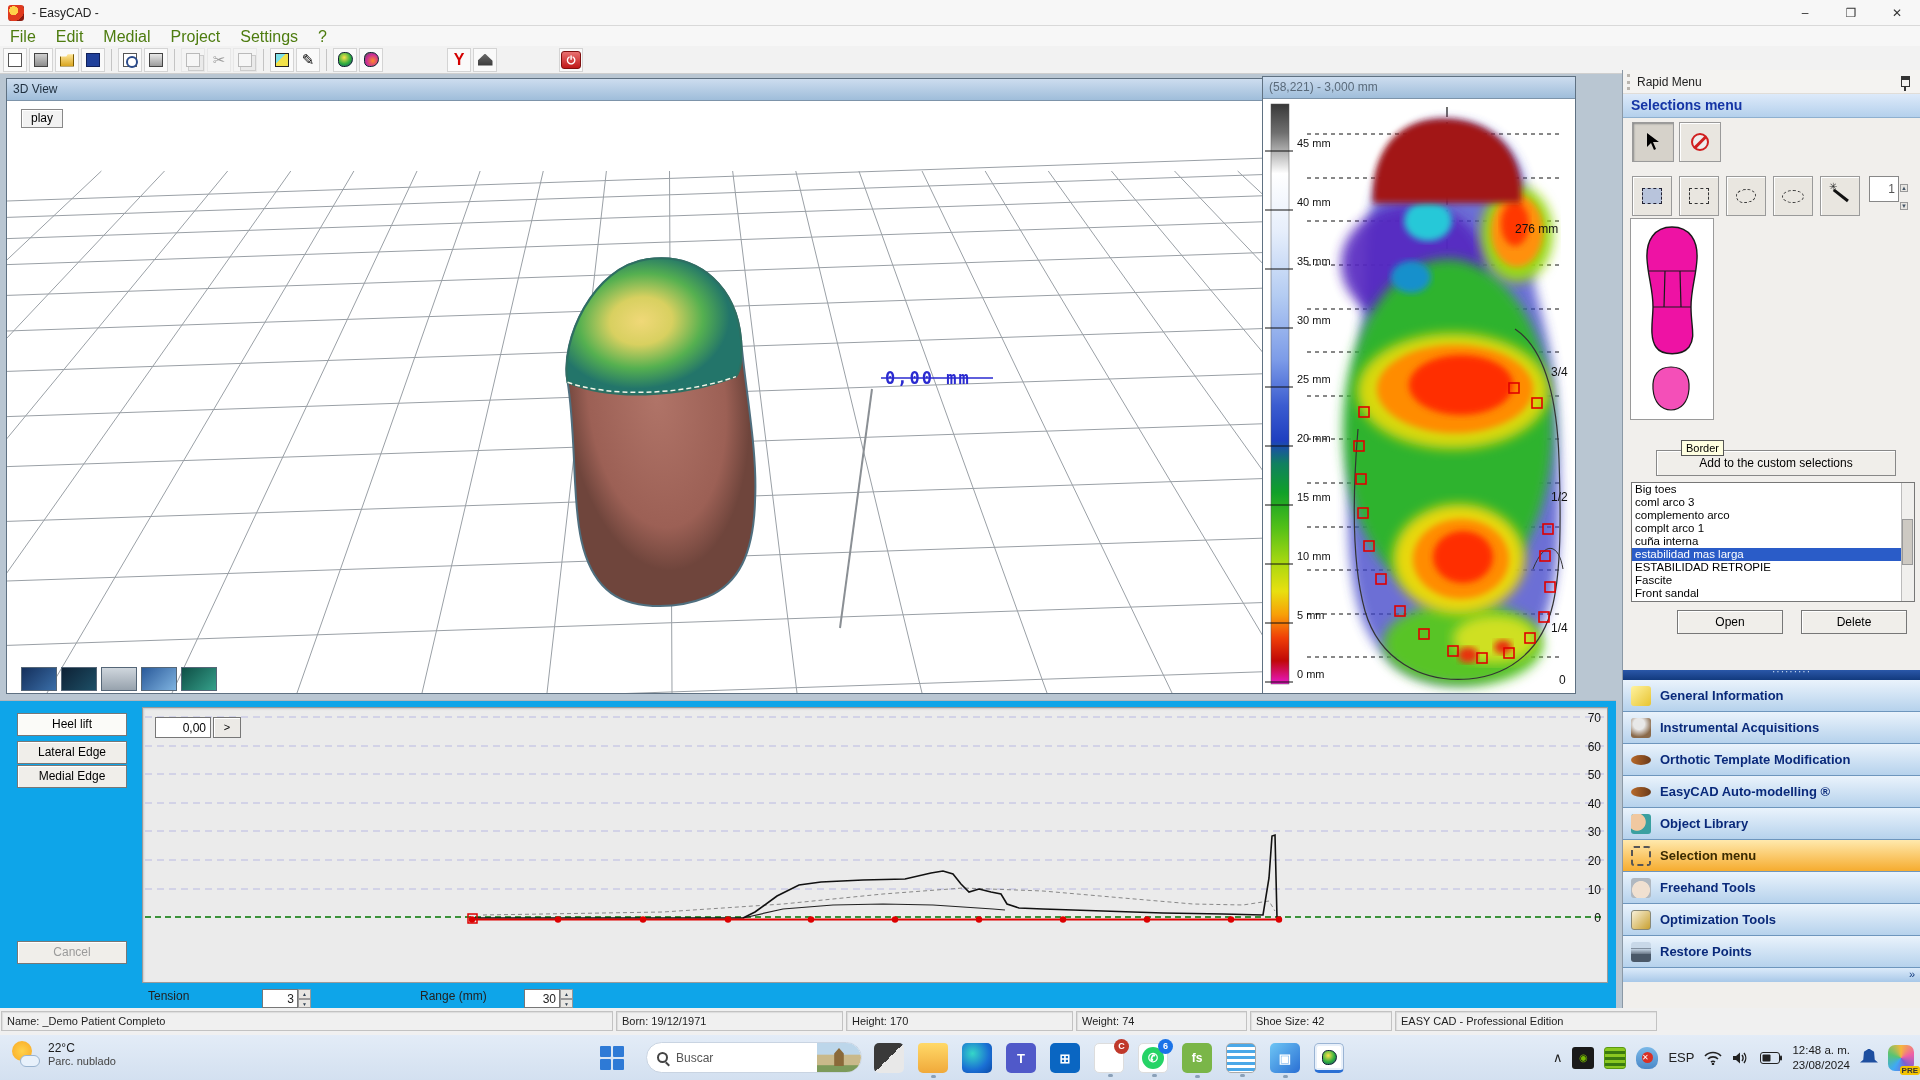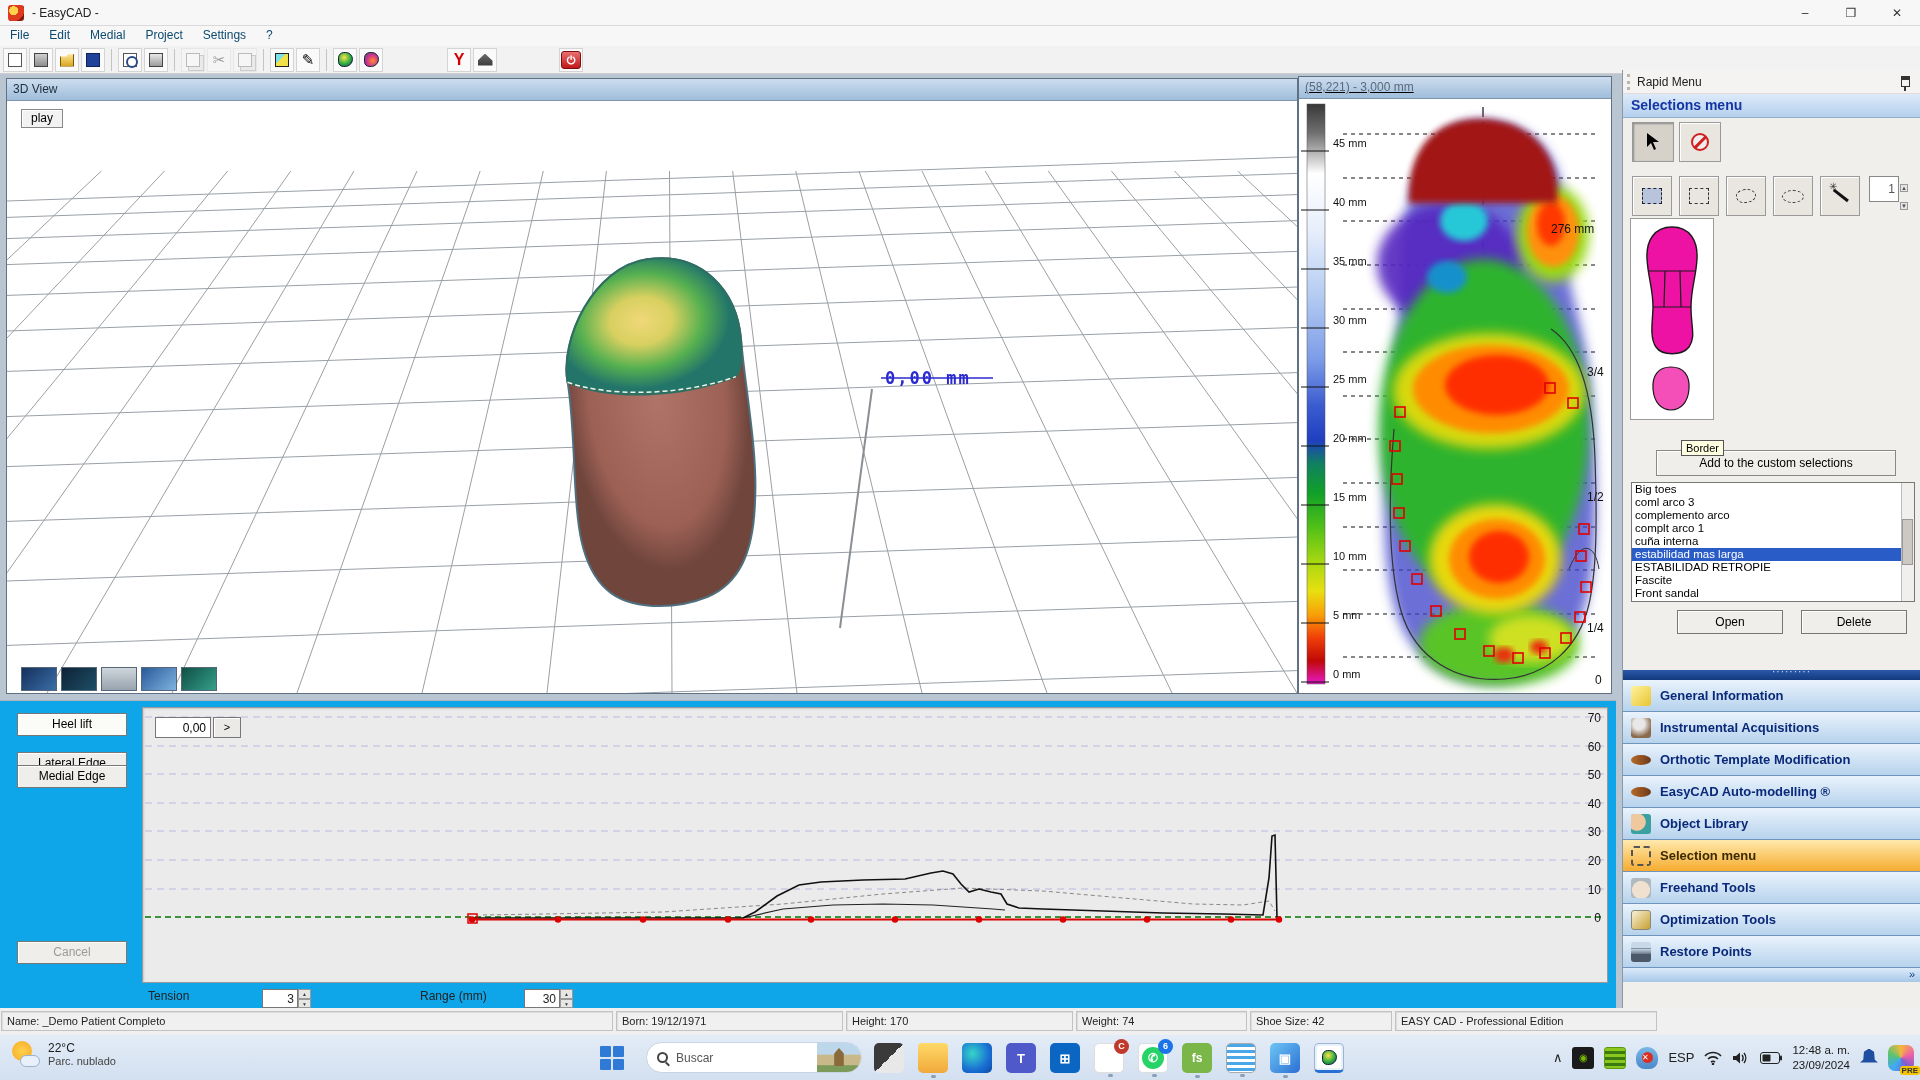--- a/index.html
+++ b/index.html
@@ -9,21 +9,21 @@
   .abs { position:absolute; }
 
   
   #titlebar { left:0; top:0; width:1920px; height:26px; background:#f7f7f7; border-bottom:1px solid #d9d9d9; }
   #appicon { left:8px; top:5px; width:16px; height:16px; border-radius:3px;
              background:radial-gradient(circle at 35% 35%, #ffd24a 0 30%, #e03a1e 31% 70%, #8a1a10 71%); }
   #wtitle { left:32px; top:6px; font-size:12px; color:#222; }
   .wbtn { top:0; width:46px; height:26px; text-align:center; line-height:26px; font-size:12px; color:#333; }
   #btn-min { left:1782px; } #btn-max { left:1828px; } #btn-close { left:1874px; }
   #menubar { left:0; top:26px; width:1920px; height:20px; background:#f7f7f7; display:flex; }
-  .menu-item { padding:2px 10px; font-size:12px; color:#0c4a6e; }
+  .menu-item { padding:2px 10px; font-size:16px; color:#4d7c0f; }
   #toolbar { left:0; top:46px; width:1920px; height:28px; background:#f2f2f2; border-bottom:1px solid #cfcfcf; display:flex; align-items:center; padding-left:2px; }
   .tbtn { width:24px; height:24px; margin:0 1px; border:1px solid #d4d4d4; background:#fafafa; display:flex; align-items:center; justify-content:center; font-size:13px; }
   .tsep { width:1px; height:22px; background:#c4c4c4; margin:0 5px; }
   .dis { opacity:.35; }
   .mini { width:14px; height:14px; display:inline-block; }
   .ic-page { background:#fff; border:1px solid #555; }
   .ic-cab  { background:linear-gradient(#cfcfcf,#8d8d8d); border:1px solid #444; }
   .ic-open { background:linear-gradient(#ffe79a,#d9a521); border:1px solid #7a5a00; clip-path:polygon(0 28%,45% 28%,55% 12%,100% 12%,100% 100%,0 100%); }
   .ic-save { background:#20409a; border:1px solid #10205a; }
   .ic-prev { background:#fff; border:1px solid #555; position:relative; }
@@ -46,21 +46,21 @@
   #view3d { left:6px; top:78px; width:1292px; height:616px; }
   #v3dtitle { color:#1e2e3e; }
   #playbtn { left:14px; top:30px; width:42px; height:19px; background:#f2f2f2; border:1px solid #888; box-shadow:inset 1px 1px 0 #fff; font-size:12px; text-align:center; line-height:17px; }
   #grid3d { left:0; top:22px; width:1290px; height:592px; }
   .thumb { bottom:2px; width:36px; height:24px; border:1px solid #567; }
   #th0{left:14px;background:linear-gradient(135deg,#15305c,#3a6ea8);} #th1{left:54px;background:linear-gradient(135deg,#0e2236,#1d4f66);}
   #th2{left:94px;background:linear-gradient(#cfd6dd,#97a2ad);} #th3{left:134px;background:linear-gradient(135deg,#2a5a9a,#7fb3e0);}
   #th4{left:174px;background:linear-gradient(135deg,#0f4f46,#35a08a);}
 
   
-  #pressure { left:1298px; top:76px; width:314px; height:618px;text-decoration:underline; }
+  #pressure { left:1262px; top:76px; width:314px; height:618px; }
   #pressHead { color:#5a6a7a; }
   #pressSvg { left:0; top:22px; width:312px; height:594px; }
   .scale-label { position:absolute; left:34px; font-size:11px; color:#111; }
   .rlabel { position:absolute; font-size:12px; color:#111; }
 
   
   #rapid { left:1622px; top:70px; width:298px; height:965px; background:#f1efec; border-left:1px solid #8b98a5; }
   #rapidHead { height:24px; background:#f4f3f1; display:flex; align-items:center; font-size:12px; color:#222; padding-left:14px; position:relative; border-bottom:1px solid #e0ddd8;}
   #grip { position:absolute; left:4px; top:4px; width:3px; height:16px; border-left:3px dotted #b9b5af; }
   #pin { position:absolute; right:10px; top:6px; width:9px; height:11px; border:1.5px solid #333; border-top-width:4px; }
@@ -94,21 +94,21 @@
   #accgrip:after { content:"·········"; color:#cfe0f5; font-size:10px; position:absolute; left:50%; top:-4px; letter-spacing:1px; }
   .acc { position:absolute; left:0; width:298px; height:32px; background:linear-gradient(#eaf3fc,#b6d2ec); border-bottom:1px solid #6e96bd; display:flex; align-items:center; gap:9px; padding-left:8px; font-size:13px; font-weight:bold; color:#09297a; }
   .acc.on { background:linear-gradient(#ffe9ad,#f6ac2f); color:#3a2a00; }
   .accic { width:20px; height:20px; border-radius:3px; flex:0 0 20px; }
   #accbottom { position:absolute; left:0; top:898px; width:298px; height:14px; background:linear-gradient(#dcebfa,#a8c8e8); font-size:11px; color:#123a7e; text-align:right; padding-right:6px; }
 
   
   #curvepanel { left:0; top:700px; width:1616px; height:308px; background:#0ea5e9; border-top:1px solid #aeb6bd; }
   .edgebtn { position:absolute; left:17px; width:110px; height:23px; background:#f0eeea; border:1px solid #777; box-shadow:inset 1px 1px 0 #fff; font-size:12px; text-align:center; line-height:21px; }
   #btnHeel { top:12px; background:#fbfbf8; }
-  #btnLat { top:51px; } #btnMed { top:64px; }
+  #btnLat { top:40px; } #btnMed { top:64px; }
   #btnCancel { top:240px; color:#9a9a9a; }
   #plot { position:absolute; left:142px; top:6px; width:1466px; height:276px; background:#ebebeb; border:1px solid #9a9a9a; box-shadow:inset 1px 1px 2px #c8c8c8; }
   #valbox { position:absolute; left:155px; top:16px; width:56px; height:21px; background:#fff; border:1px solid #777; font-size:12px; text-align:right; padding:3px 4px 0 0; z-index:3; }
   #valgo { position:absolute; left:213px; top:16px; width:28px; height:21px; background:#eceae6; border:1px solid #777; box-shadow:inset 1px 1px 0 #fff; font-size:11px; text-align:center; line-height:19px; z-index:3; }
   .ylab { position:absolute; right:6px; font-size:12px; color:#111; }
   #tensionrow { position:absolute; left:0px; top:288px; width:1616px; height:20px; font-size:12px; color:#222; }
   .spinwrap { position:absolute; top:0; height:19px; }
   .spinval { width:36px; height:19px; background:#fff; border:1px solid #777; display:inline-block; font-size:12px; text-align:right; padding:2px 3px 0 0; }
   .updown { display:inline-block; vertical-align:top; width:13px; }
   .ud { display:block; width:13px; height:9.5px; background:#e8e6e2; border:1px solid #999; font-size:5px; text-align:center; line-height:8px; color:#345; }
@@ -659,21 +659,21 @@
           <polygon points="1,5 4,5 8,1.5 8,12.5 4,9 1,9" fill="#222"></polygon>
           <path d="M10,4 A5,5 0 0 1 10,10 M12,2 A8,8 0 0 1 12,12" fill="none" stroke="#222" stroke-width="1.4"></path>
         </svg>
       <svg width="22" height="12" viewBox="0 0 22 12">
           <rect x="0.5" y="0.5" width="19" height="11" rx="2.5" fill="none" stroke="#222"></rect>
           <rect x="20" y="3.5" width="2" height="5" rx="1" fill="#222"></rect>
           <rect x="2.5" y="2.5" width="8" height="7" rx="1" fill="#222"></rect>
         </svg>
       <span id="clock">
         <div>12:48 a. m.</div>
-        <div>23/09/2024</div>
+        <div>23/08/2024</div>
       </span>
       <span id="bell"></span>
       <span id="copilot">
           <span class="pre">PRE</span>
         </span>
     </div>
   </div>
 </div>
 
 </body></html>

